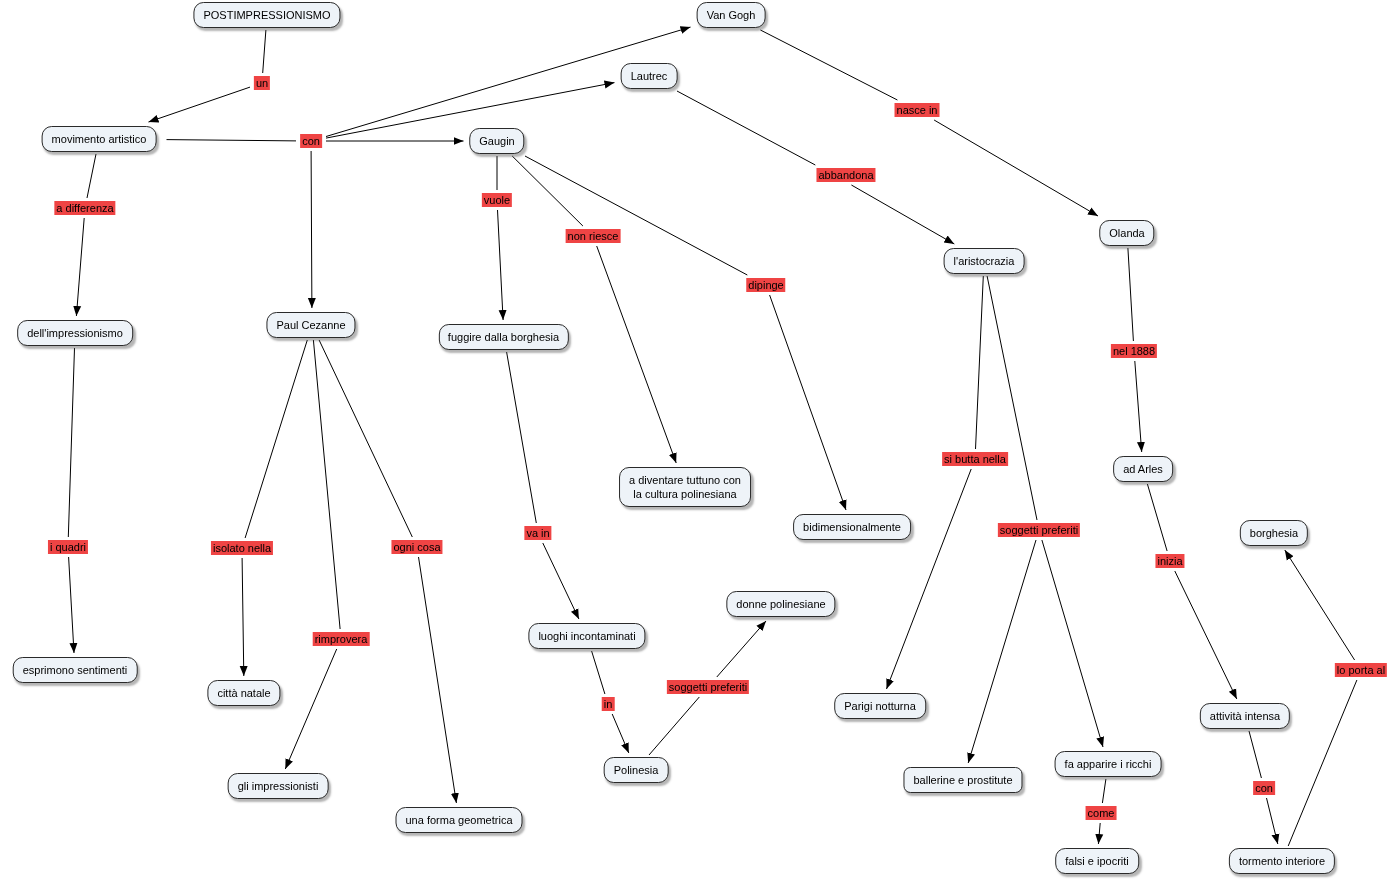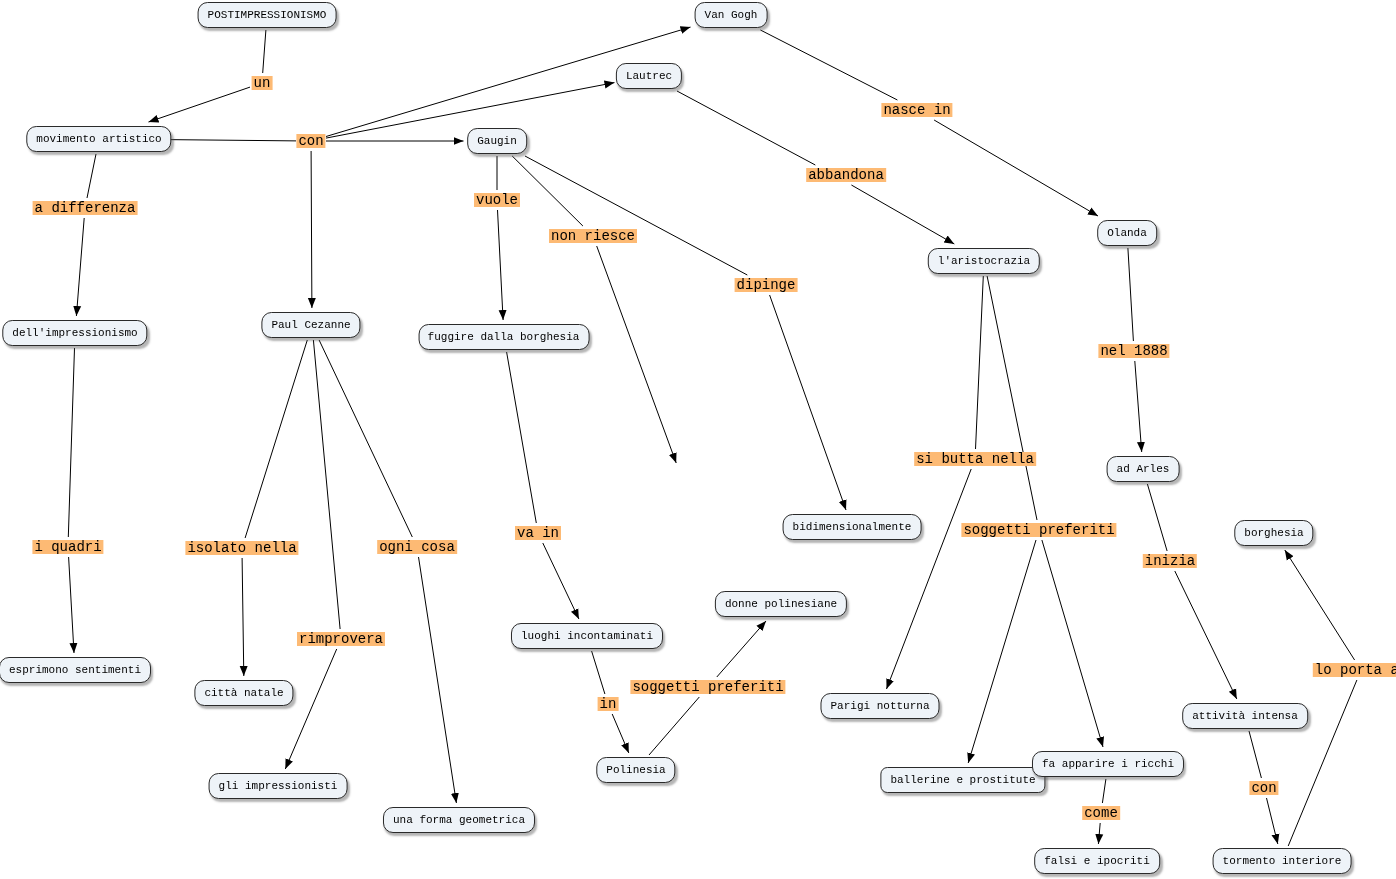--- a/index.html
+++ b/index.html
@@ -6,21 +6,21 @@
     margin: 0;
     padding: 0;
     background: #ffffff;
   }
   #canvas {
     position: relative;
     width: 1396px;
     height: 879px;
     background: #ffffff;
     overflow: hidden;
-    font-family: Liberation Mono, monospace;
+    font-family: Liberation Sans, sans-serif;
   }
   #edges {
     position: absolute;
     left: 0;
     top: 0;
     pointer-events: none;
   }
   .node {
     position: absolute;
     transform: translate(-50%, -50%);
@@ -31,23 +31,23 @@
     font-size: 11px;
     line-height: 14px;
     color: #000000;
     white-space: pre;
     text-align: center;
     box-shadow: 2px 3px 2px rgba(90, 90, 90, 0.45);
   }
   .edge-label {
     position: absolute;
     transform: translate(-50%, -50%);
-    background: #fdba74;
+    background: #ef4444;
     padding: 0 2px;
-    font-size: 14px;
+    font-size: 11px;
     line-height: 14px;
     color: #000000;
     white-space: pre;
   }
 </style>
 </head>
 <body>
 
 <div id="canvas">
   <svg id="edges" width="1396" height="879" viewBox="0 0 1396 879" xmlns="http://www.w3.org/2000/svg">
@@ -108,20 +108,22 @@
 <div class="node" style="left: 267px; top: 15px;">POSTIMPRESSIONISMO</div>
     <div class="node" style="left: 731px; top: 15px;">Van Gogh</div>
     <div class="node" style="left: 649px; top: 76px;">Lautrec</div>
     <div class="node" style="left: 99px; top: 139px;">movimento artistico</div>
     <div class="node" style="left: 497px; top: 141px;">Gaugin</div>
     <div class="node" style="left: 1127px; top: 233px;">Olanda</div>
     <div class="node" style="left: 984px; top: 261px;">l'aristocrazia</div>
     <div class="node" style="left: 75px; top: 333px;">dell'impressionismo</div>
     <div class="node" style="left: 311px; top: 325px;">Paul Cezanne</div>
     <div class="node" style="left: 504px; top: 337px; padding-left: 8px;">fuggire dalla borghesia</div>
+    <div class="node" style="left: 685px; top: 487px;">a diventare tuttuno con
+la cultura polinesiana</div>
     <div class="node" style="left: 852px; top: 527px;">bidimensionalmente</div>
     <div class="node" style="left: 1143px; top: 469px;">ad Arles</div>
     <div class="node" style="left: 1274px; top: 533px;">borghesia</div>
     <div class="node" style="left: 75px; top: 670px;">esprimono sentimenti</div>
     <div class="node" style="left: 244px; top: 693px;">città natale</div>
     <div class="node" style="left: 278px; top: 786px;">gli impressionisti</div>
     <div class="node" style="left: 459px; top: 820px;">una forma geometrica</div>
     <div class="node" style="left: 587px; top: 636px;">luoghi incontaminati</div>
     <div class="node" style="left: 781px; top: 604px;">donne polinesiane</div>
     <div class="node" style="left: 636px; top: 770px;">Polinesia</div>

